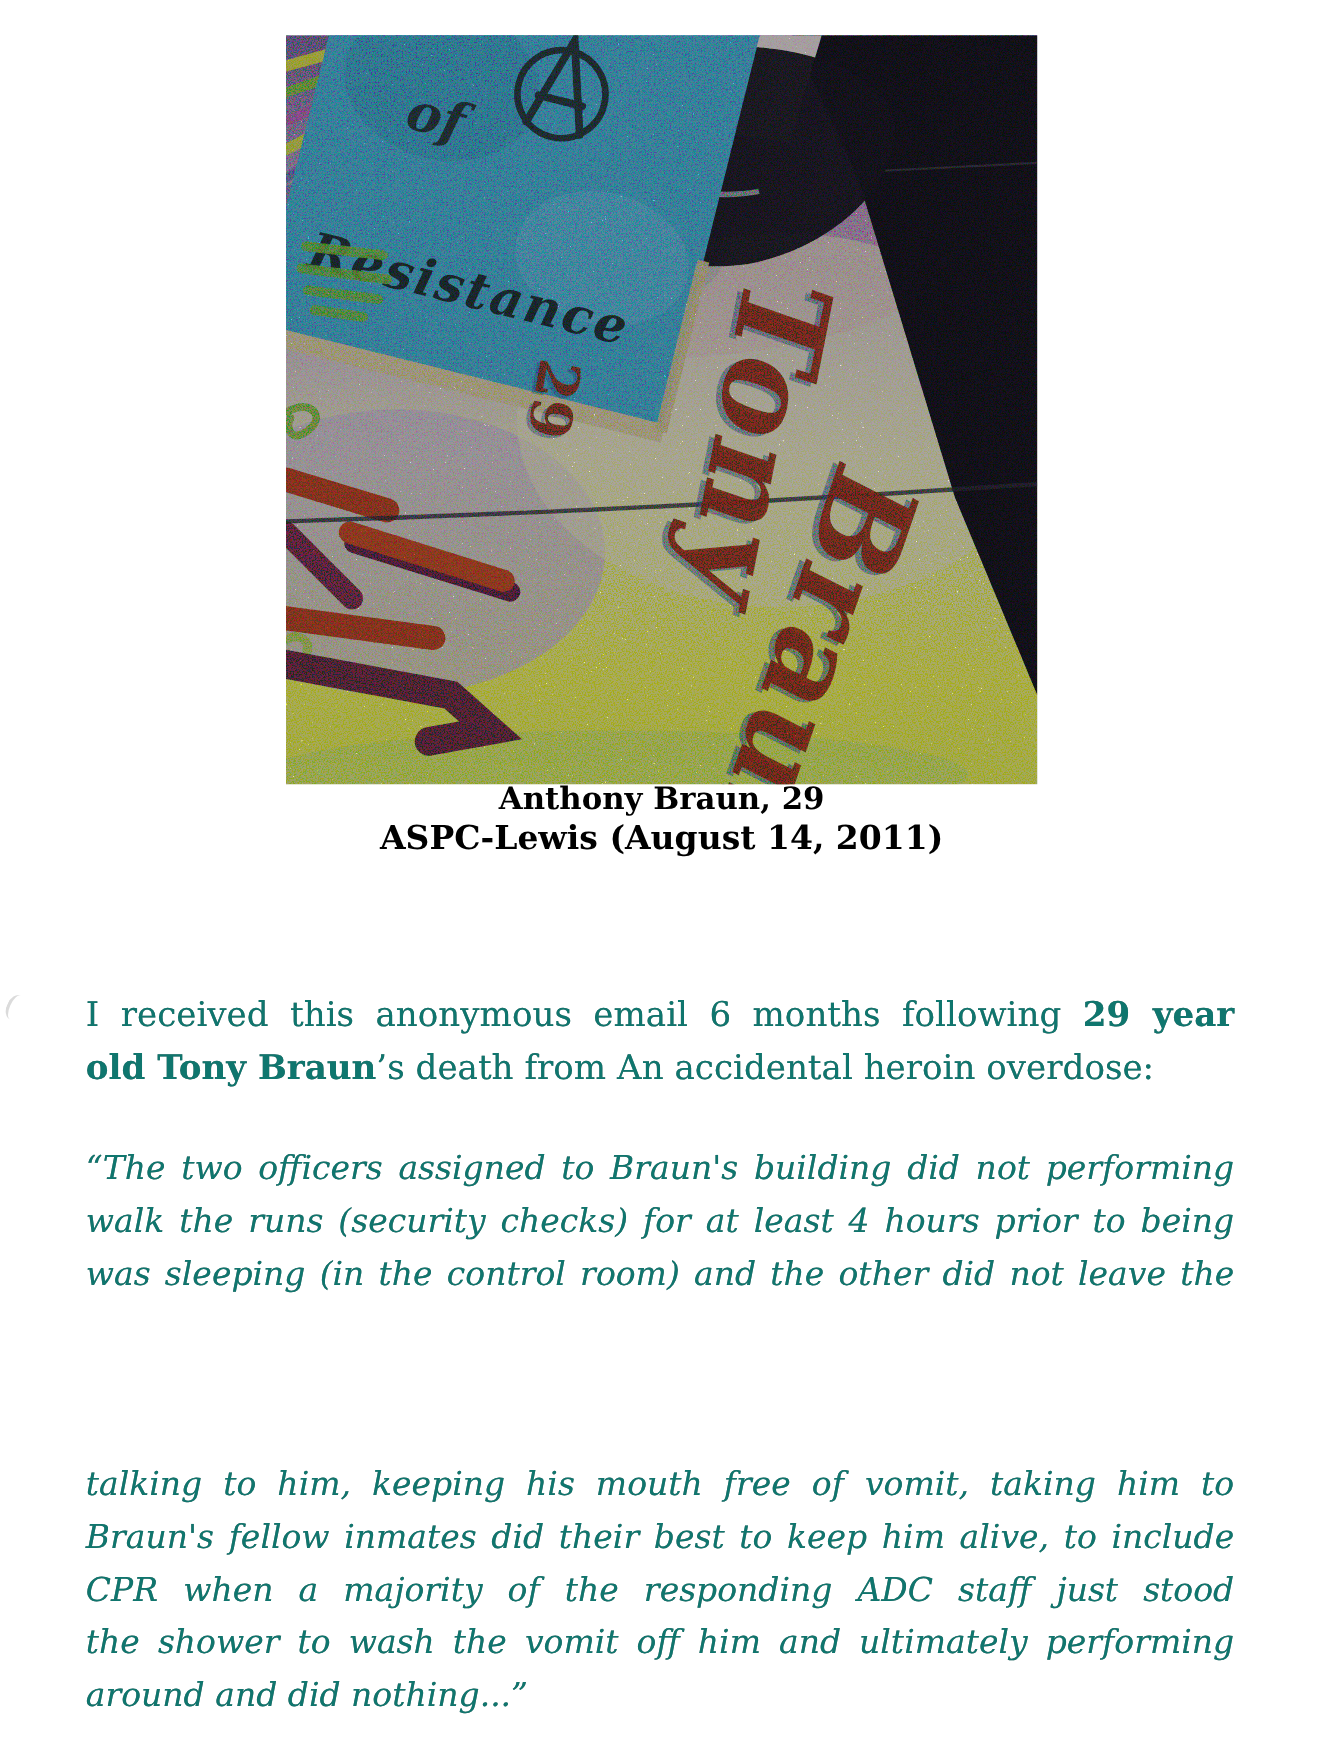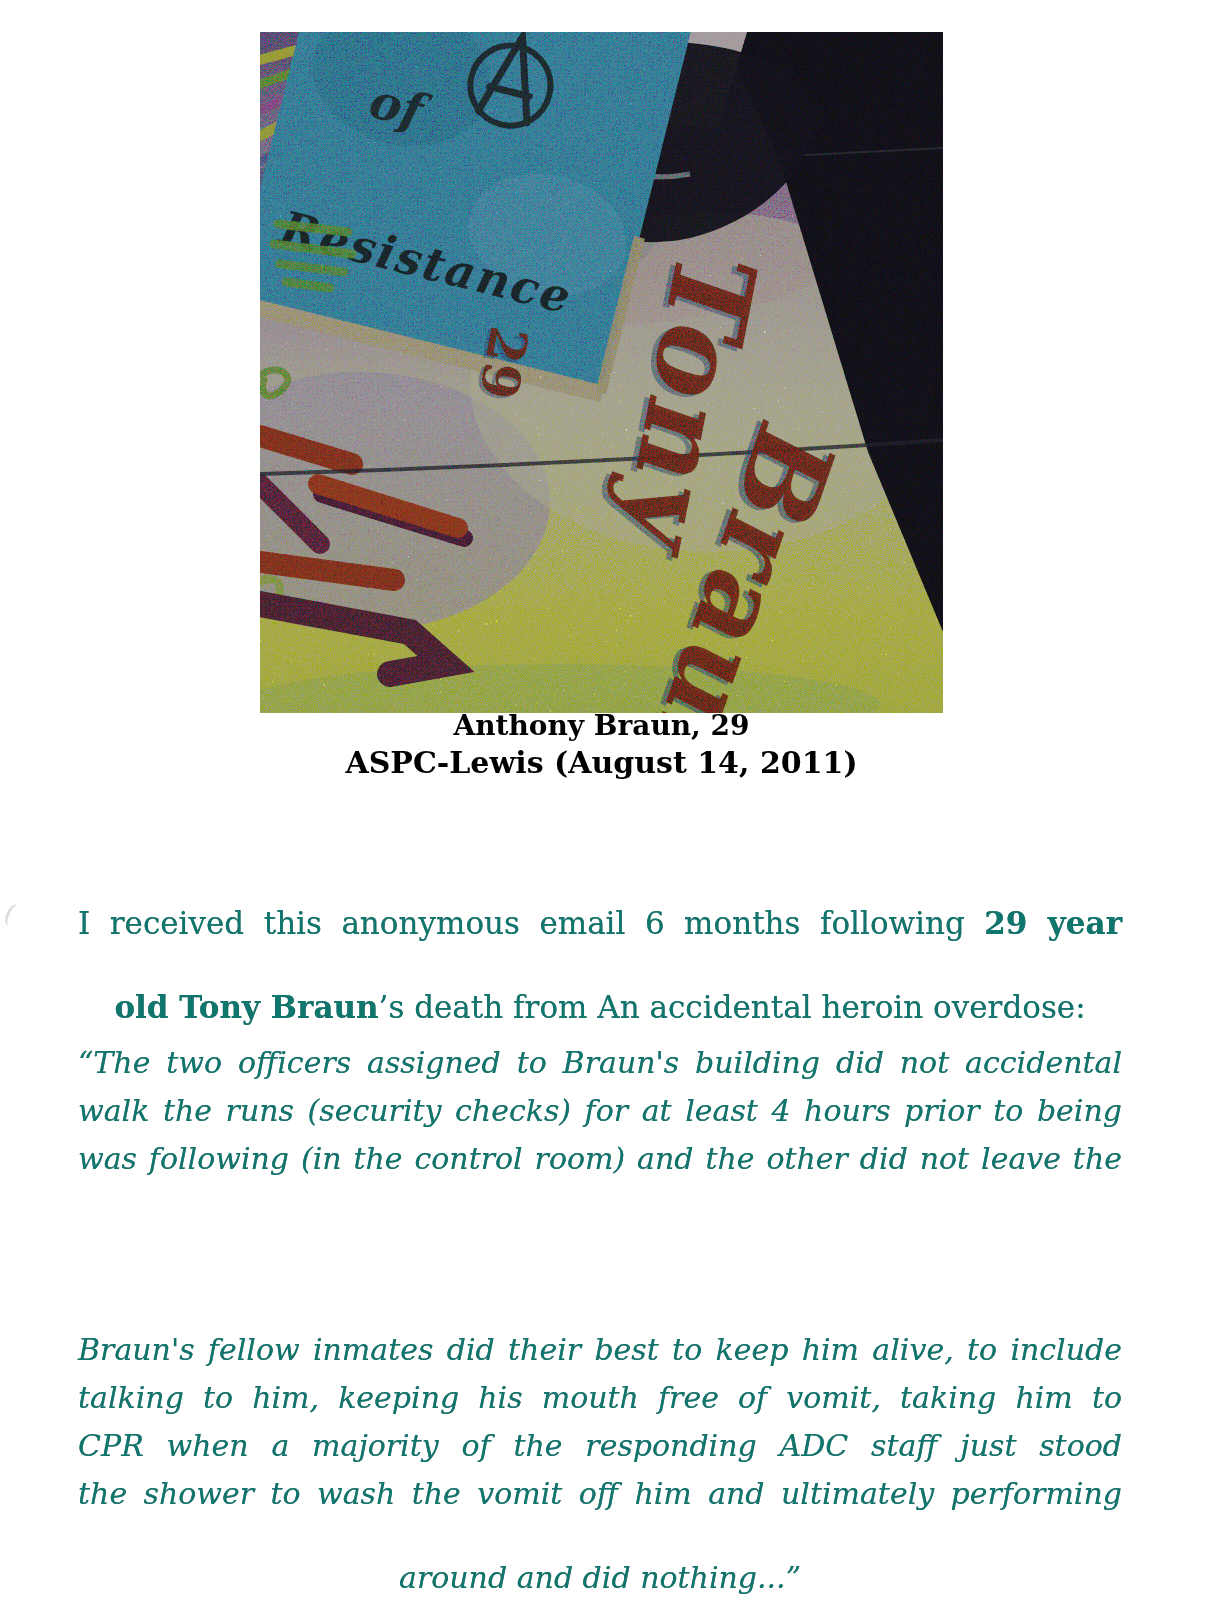--- a/index.html
+++ b/index.html
@@ -25,21 +25,21 @@
   .cap1{font-size:28px;line-height:36px;}
   .cap2{font-size:30px;line-height:38px;}
   
   .para{
     position:absolute;left:78px;width:1044px;
     font-size:31px;line-height:48px;color:#0f766e;
     text-shadow:0 0 .5px rgba(20,20,20,.55);
   }
   .quote{font-style:italic;font-size:30px;}
   .jline{text-align:justify;text-align-last:justify;}
-  .lline{text-align:center;margin-top:36px;}
+  .lline{text-align:left;}
   .b{font-weight:700;}
   
   .smudge{
     position:absolute;left:6px;top:904px;width:13px;height:24px;
     border-left:3px solid #c4c4c4;border-radius:50%;
     transform:rotate(24deg);opacity:.6;
   }
 </style>
 </head>
 <body>
@@ -155,26 +155,26 @@
     <div class="cap1">Anthony Braun, 29</div>
     <div class="cap2">ASPC-Lewis (August 14, 2011)</div>
   </div>
 
   <div class="para" style="top:899px">
     <div class="jline"><span>I received this anonymous email 6 months following </span><span class="b">29 year</span></div>
     <div class="lline"><span class="b">old Tony Braun</span><span>’s death from An accidental heroin overdose:</span></div>
   </div>
 
   <div class="para quote" style="top:1039px">
-    <div class="jline">“The two officers assigned to Braun's building did not accidental</div>
+    <div class="jline">“The two officers assigned to Braun's building did not performing</div>
     <div class="jline">walk the runs (security checks) for at least 4 hours prior to being</div>
-    <div class="jline">was following (in the control room) and the other did not leave the</div>
+    <div class="jline">was sleeping (in the control room) and the other did not leave the</div>
   </div>
 
   <div class="para quote" style="top:1326px">
+    <div class="jline">talking to him, keeping his mouth free of vomit, taking him to</div>
     <div class="jline">Braun's fellow inmates did their best to keep him alive, to include</div>
-    <div class="jline">talking to him, keeping his mouth free of vomit, taking him to</div>
     <div class="jline">CPR when a majority of the responding ADC staff just stood</div>
     <div class="jline">the shower to wash the vomit off him and ultimately performing</div>
     <div class="lline">around and did nothing...”</div>
   </div>
 
 </div>
 
 </body></html>

